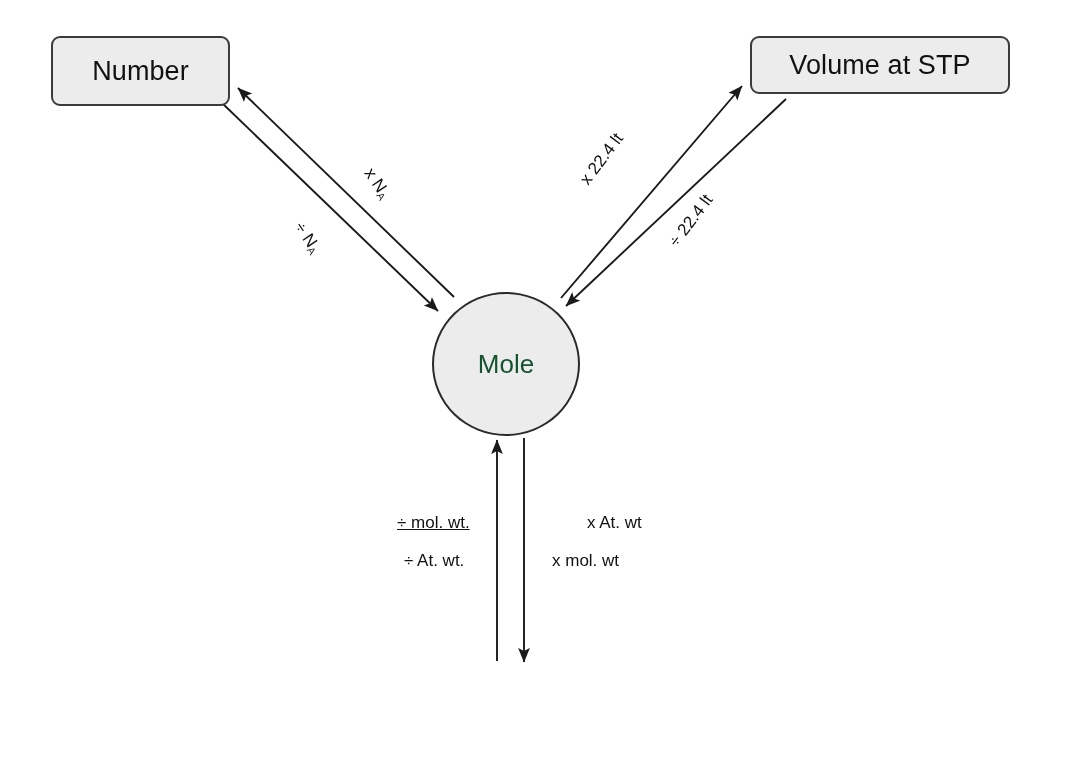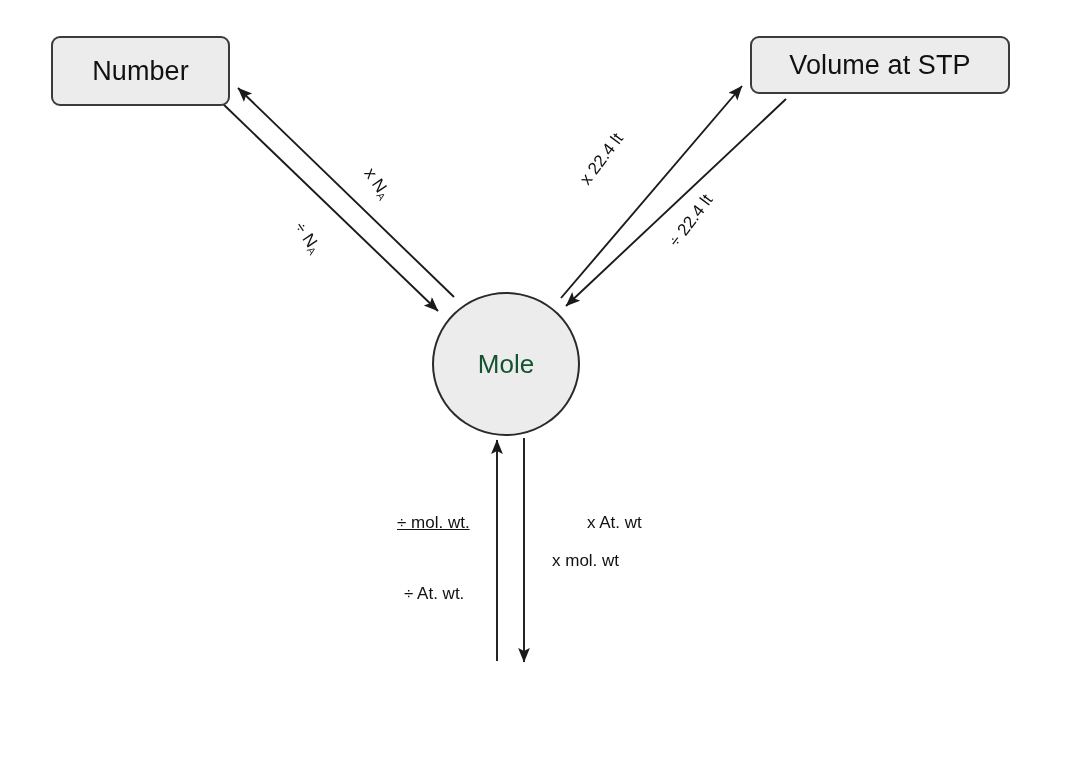--- a/index.html
+++ b/index.html
@@ -92,21 +92,21 @@
   #lbl-div-224   { left: 673px; top: 235px; transform: rotate(-53deg); }
 
   .edge-label-flat {
     position: absolute;
     font-size: 17px;
     color: #111111;
     white-space: nowrap;
     z-index: 4;
   }
   #lbl-div-molwt { left: 397px; top: 513px; text-decoration: underline; }
-  #lbl-div-atwt  { left: 404px; top: 584px; }
+  #lbl-div-atwt  { left: 404px; top: 551px; }
   #lbl-x-atwt    { left: 556px; top: 513px; margin-left: 31px; }
   #lbl-x-molwt   { left: 552px; top: 551px; }
 </style>
 </head>
 <body>
 
 <div id="canvas">
 
   <svg id="edges" viewBox="0 0 1070 768" width="1070" height="768" xmlns="http://www.w3.org/2000/svg">
     <defs>

